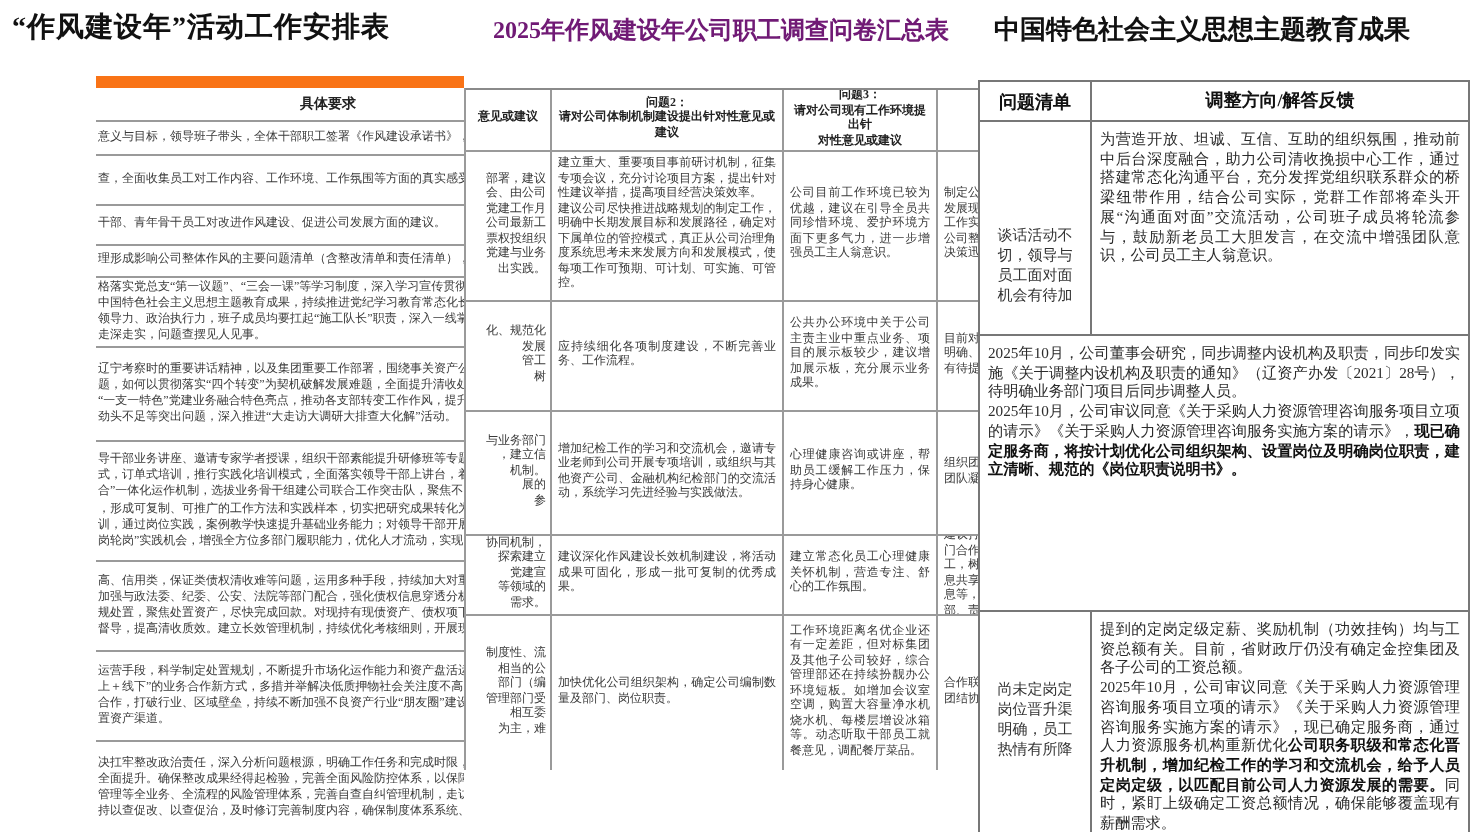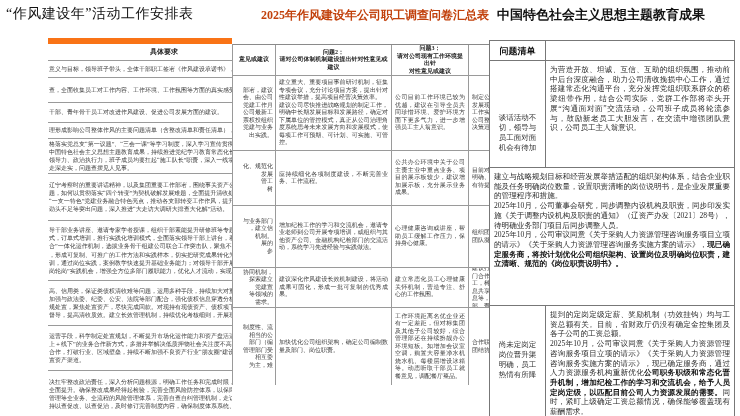--- a/index.html
+++ b/index.html
@@ -7,31 +7,31 @@
     width:740px;height:416px;position:relative;overflow:hidden;
     background:#ffffff;color:#2b2b2b;
     font-family:"Liberation Serif", serif;
   }
   .panel{position:absolute;top:0;background:#fff;overflow:hidden;}
   #panel-left{left:0;width:232px;height:416px;z-index:1;}
   #panel-mid{left:232px;width:257px;height:416px;z-index:2;}
   #panel-right{left:489px;width:251px;height:416px;z-index:3;}
 
   
-  .dl-title{position:absolute;left:6px;top:5px;font-size:14px;font-weight:normal;color:#111;white-space:nowrap;letter-spacing:0.5px;}
+  .dl-title{position:absolute;left:6px;top:5px;font-size:14px;font-weight:bold;color:#111;white-space:nowrap;letter-spacing:0.5px;}
   .ltable{position:absolute;left:0;top:38px;width:232px;border-top:6px solid #f97316;margin-left:48px;}
   .lrow{box-sizing:border-box;border-bottom:1px solid #9a9a9a;display:flex;align-items:center;
         font-size:6px;line-height:8.2px;white-space:pre;overflow:hidden;color:#3a3a3a;padding:0 1px;}
   .lhead{height:17px;justify-content:center;font-size:7px;font-weight:bold;color:#222;}
   .lr1{height:17px;}.lr2{height:25px;}.lr3{height:20px;}.lr4{height:16px;}
   .lr5{height:35px;}.lr6{height:47px;}.lr7{height:60px;}.lr8{height:45px;}
   .lr9{height:45px;}.lr10{height:47px;}
 
   
-  .dm-title{position:absolute;left:0;top:7px;width:257px;text-align:right;font-size:12px;font-weight:bold;color:#c2410c;white-space:nowrap;}
+  .dm-title{position:absolute;left:0;top:7px;width:257px;text-align:center;font-size:12px;font-weight:bold;color:#701a75;white-space:nowrap;}
   .mtable{position:absolute;left:0;top:44px;width:257px;height:341px;border-top:1px solid #8a8a8a;border-left:1px solid #9a9a9a;box-sizing:border-box;overflow:hidden;}
   .mrow{display:flex;box-sizing:border-box;border-bottom:1px solid #9a9a9a;overflow:hidden;}
   .mh{height:31px;}
   .mr1{height:75px;}.mr2{height:55px;}.mr3{height:62px;}.mr4{height:40px;}.mr5{height:78px;}
   .mcell{box-sizing:border-box;border-right:1px solid #9a9a9a;overflow:hidden;display:flex;align-items:center;
          font-size:6px;line-height:7.5px;color:#3a3a3a;}
   .mc01{width:43px;flex:none;justify-content:flex-end;text-align:right;white-space:pre-line;padding:1px 2px;}
   .mc2{width:116px;flex:none;padding:2px 3px;}
   .mc3{width:77px;flex:none;padding:2px 3px;}
   .mc4{width:100px;flex:none;border-right:none;padding:2px 3px;white-space:pre-line;}
@@ -198,35 +198,35 @@
 团结协作</div>
     </div>
   </div>
 </div>
 
 <div class="panel" id="panel-right">
   <div class="dr-title">中国特色社会主义思想主题教育成果</div>
   <div class="rtable">
     <div class="rrow rhead">
       <div class="rcell rissue">问题清单</div>
+      <div class="rcell rans">调整方向/解答反馈</div>
     </div>
 
     <div class="rrow rr1">
       <div class="rcell rissue i1">谈话活动不
 切，领导与
 员工面对面
 机会有待加</div>
       <div class="rcell rans">
         <p>为营造开放、坦诚、互信、互助的组织氛围，推动前中后台深度融合，助力公司清收挽损中心工作，通过搭建常态化沟通平台，充分发挥党组织联系群众的桥梁纽带作用，结合公司实际，党群工作部将牵头开展“沟通面对面”交流活动，公司班子成员将轮流参与，鼓励新老员工大胆发言，在交流中增强团队意识，公司员工主人翁意识。</p>
       </div>
     </div>
 
     <div class="rrow rr2">
       <div class="rcell rans">
-        <p>建立与战略规划目标和经营发展举措适配的组织架构体系，结合企业职能及任务明确岗位数量，设置职责清晰的岗位说明书，是企业发展重要的管理程序和措施。</p>
         <p>2025年10月，公司董事会研究，同步调整内设机构及职责，同步印发实施《关于调整内设机构及职责的通知》（辽资产办发〔2021〕28号），待明确业务部门项目后同步调整人员。</p>
         <p><span>2025年10月，公司审议同意《关于采购人力资源管理咨询服务项目立项的请示》《关于采购人力资源管理咨询服务实施方案的请示》，</span><span class="b">现已确定服务商，将按计划优化公司组织架构、设置岗位及明确岗位职责，建立清晰、规范的《岗位职责说明书》。</span></p>
       </div>
     </div>
 
     <div class="rrow rr3">
       <div class="rcell rissue i3">尚未定岗定
 岗位晋升渠
 明确，员工
 热情有所降</div>

